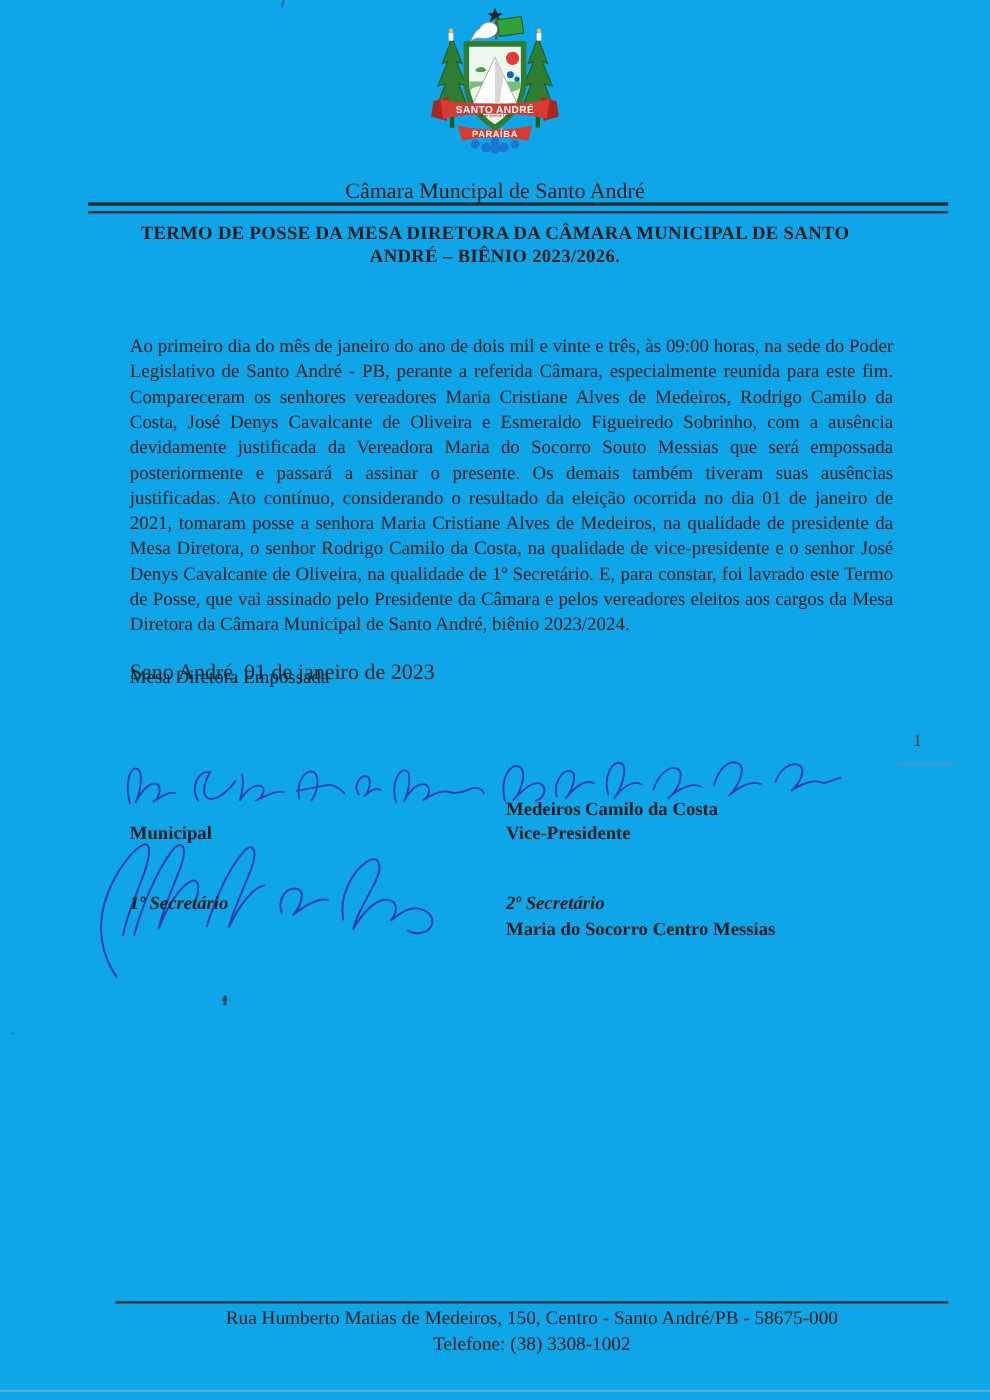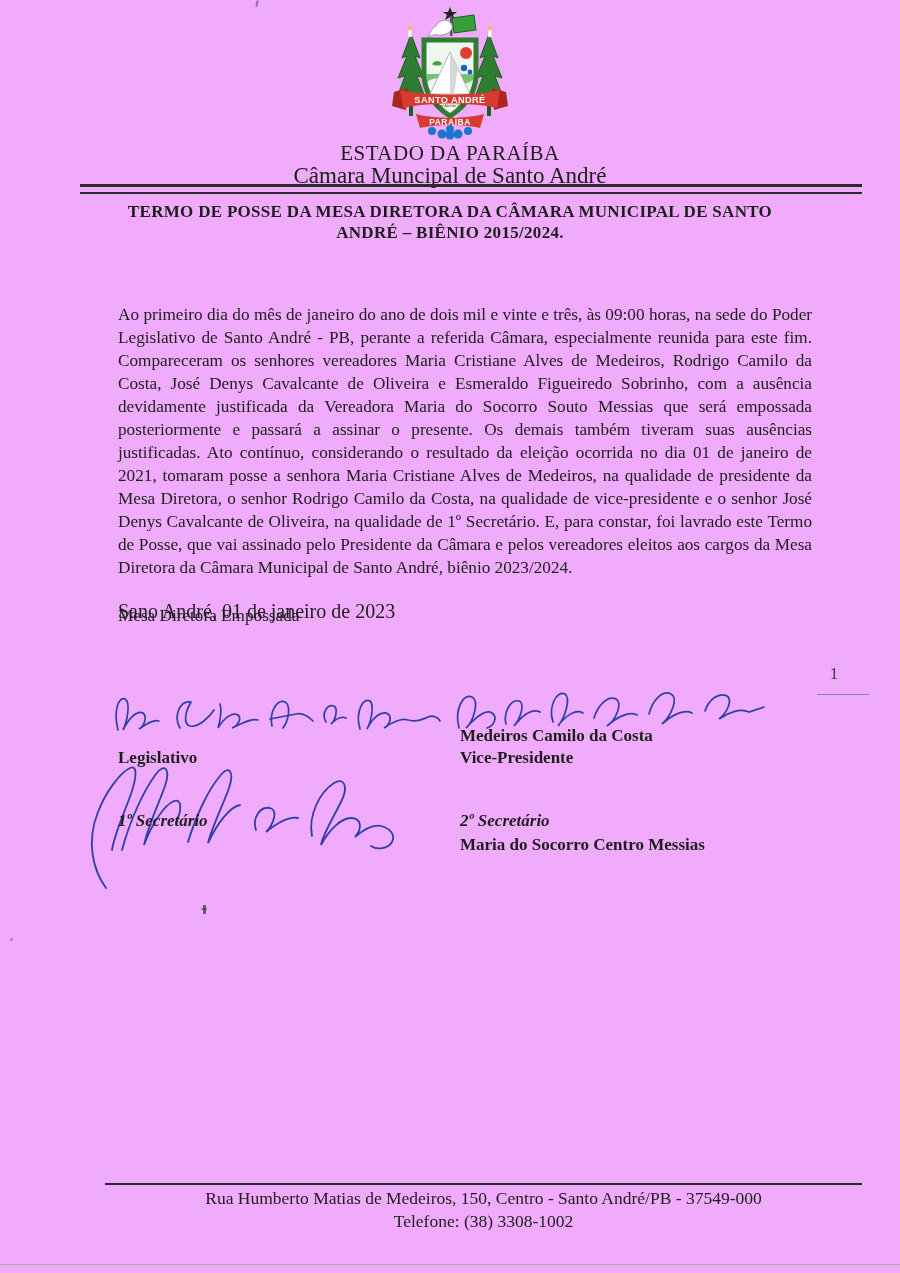--- a/index.html
+++ b/index.html
@@ -1,25 +1,25 @@
 <!DOCTYPE html>
 <html><head>
 <meta charset="utf-8">
 <style>
   html,body{margin:0;padding:0;background:#e9e9e9;}
   .page{
     position:relative;width:900px;height:1273px;margin:0 auto;
-    background:#f0abfc;overflow:hidden;
+    background:#0ea5e9;overflow:hidden;
     font-family:"Liberation Serif","DejaVu Serif",serif;
     color:#1d1d1d;
   }
   .abs{position:absolute;}
   .center{left:0;right:0;text-align:center;}
   .org-state{top:141px;font-size:21px;letter-spacing:.5px;}
-  .org-name{top:163px;font-size:23px;}
+  .org-name{top:163px;font-size:20px;}
   .double-rule{top:184px;left:80px;width:782px;height:5px;
     border-top:3px solid #2a2a2a;border-bottom:2px solid #2a2a2a;}
   .doc-title{top:201px;left:100px;width:700px;text-align:center;
     font-weight:bold;font-size:17px;line-height:21px;letter-spacing:.3px;}
   .body-par{top:303px;left:118px;width:694px;font-size:17.2px;
     line-height:23px;text-align:justify;}
   .date-line{top:600px;left:118px;font-size:20px;}
   .board-line{top:606px;left:118px;font-size:17.2px;}
   .page-num{top:665px;left:830px;font-size:16px;color:#333;}
   .page-num-line{top:694px;left:817px;width:52px;border-top:1.5px solid #7d8aa5;}
@@ -93,26 +93,25 @@
         <circle cx="52" cy="125" r="4"></circle>
           <circle cx="62" cy="128" r="4.5"></circle>
         <circle cx="70" cy="129" r="4.5"></circle>
           <circle cx="78" cy="128" r="4.5"></circle>
         <circle cx="88" cy="125" r="4"></circle>
           <circle cx="70" cy="123" r="4"></circle>
       </g>
     </svg>
   </div>
 
-  <div class="abs center org-state">ESTADO DA PARAÍBA</div>
   <div class="abs center org-name">Câmara Muncipal de Santo André</div>
 
   <div class="abs double-rule"></div>
 
-  <div class="abs doc-title">TERMO DE POSSE DA MESA DIRETORA DA CÂMARA MUNICIPAL DE SANTO ANDRÉ – BIÊNIO 2015/2024.</div>
+  <div class="abs doc-title">TERMO DE POSSE DA MESA DIRETORA DA CÂMARA MUNICIPAL DE SANTO ANDRÉ – BIÊNIO 2023/2026.</div>
 
   <div class="abs body-par">Ao primeiro dia do mês de janeiro do ano de dois mil e vinte e três, às 09:00 horas, na sede do Poder Legislativo de Santo André - PB, perante a referida Câmara, especialmente reunida para este fim. Compareceram os senhores vereadores Maria Cristiane Alves de Medeiros, Rodrigo Camilo da Costa, José Denys Cavalcante de Oliveira e Esmeraldo Figueiredo Sobrinho, com a ausência devidamente justificada da Vereadora Maria do Socorro Souto Messias que será empossada posteriormente e passará a assinar o presente. Os demais também tiveram suas ausências justificadas. Ato contínuo, considerando o resultado da eleição ocorrida no dia 01 de janeiro de 2021, tomaram posse a senhora Maria Cristiane Alves de Medeiros, na qualidade de presidente da Mesa Diretora, o senhor Rodrigo Camilo da Costa, na qualidade de vice-presidente e o senhor José Denys Cavalcante de Oliveira, na qualidade de 1º Secretário. E, para constar, foi lavrado este Termo de Posse, que vai assinado pelo Presidente da Câmara e pelos vereadores eleitos aos cargos da Mesa Diretora da Câmara Municipal de Santo André, biênio 2023/2024.</div>
 
   <div class="abs date-line">Sano André, 01 de janeiro de 2023</div>
   <div class="abs board-line">Mesa Diretora Empossada</div>
 
   <div class="abs page-num">1</div>
   <div class="abs page-num-line"></div>
 
   <svg class="abs sig-svg" style="top:690px;left:110px;" width="335" height="44" viewBox="0 0 335 44">
@@ -140,33 +139,33 @@
   <svg class="abs sig-svg" style="top:760px;left:78px;" width="335" height="132" viewBox="0 0 335 132">
     <g fill="none" stroke="#2f3ea8" stroke-width="1.8" stroke-linecap="round">
       <path d="M28 128 C15 110 8 82 20 52 C28 31 43 12 52 8 C61 4 58 22 50 42 C44 58 36 76 34 90"></path>
       <path d="M44 90 C52 60 66 30 78 14 C86 3 93 8 87 26 C81 43 70 66 66 85 C74 64 86 45 96 41 C104 38 104 50 98 63"></path>
       <path d="M110 82 C118 56 130 30 142 16 C150 5 157 10 151 28 C145 45 134 67 130 83 C140 62 152 47 162 45"></path>
       <path d="M178 70 C174 58 182 46 192 48 C200 50 196 64 188 72 C198 64 210 56 220 58"></path>
       <path d="M234 76 C230 55 242 32 256 23 C266 17 271 26 263 42 C255 58 245 74 243 85 C251 70 263 58 273 58 C283 58 285 68 277 77 C285 70 295 64 303 66 C311 68 318 74 314 82 C310 89 299 90 293 86"></path>
     </g>
   </svg>
 
-  <div class="abs sig-role col-l row1-role">Legislativo</div>
+  <div class="abs sig-role col-l row1-role">Municipal</div>
 
   <div class="abs sig-name col-r row1-name">Medeiros Camilo da Costa</div>
   <div class="abs sig-role col-r row1-role">Vice-Presidente</div>
 
   <div class="abs sig-role col-l row2-role">1º Secretário</div>
 
   <div class="abs sig-name col-r row2-name">Maria do Socorro Centro Messias</div>
   <div class="abs sig-role col-r row2-role">2º Secretário</div>
 
   <div class="artifact" style="top:905px;left:203px;width:3px;height:9px;opacity:.75;"></div>
   <div class="artifact" style="top:908px;left:201px;width:6px;height:2px;opacity:.55;"></div>
   <div class="artifact" style="top:0px;left:256px;width:2px;height:7px;opacity:.5;transform:rotate(12deg);"></div>
   <div class="artifact" style="top:938px;left:10px;width:3px;height:3px;opacity:.35;"></div>
 
   <div class="abs footer-rule"></div>
-  <div class="abs footer-text footer-l1">Rua Humberto Matias de Medeiros, 150, Centro - Santo André/PB - 37549-000</div>
+  <div class="abs footer-text footer-l1">Rua Humberto Matias de Medeiros, 150, Centro - Santo André/PB - 58675-000</div>
   <div class="abs footer-text footer-l2">Telefone: (38) 3308-1002</div>
 
   <div class="abs scan-edge"></div>
 </div>
 
 </body></html>

